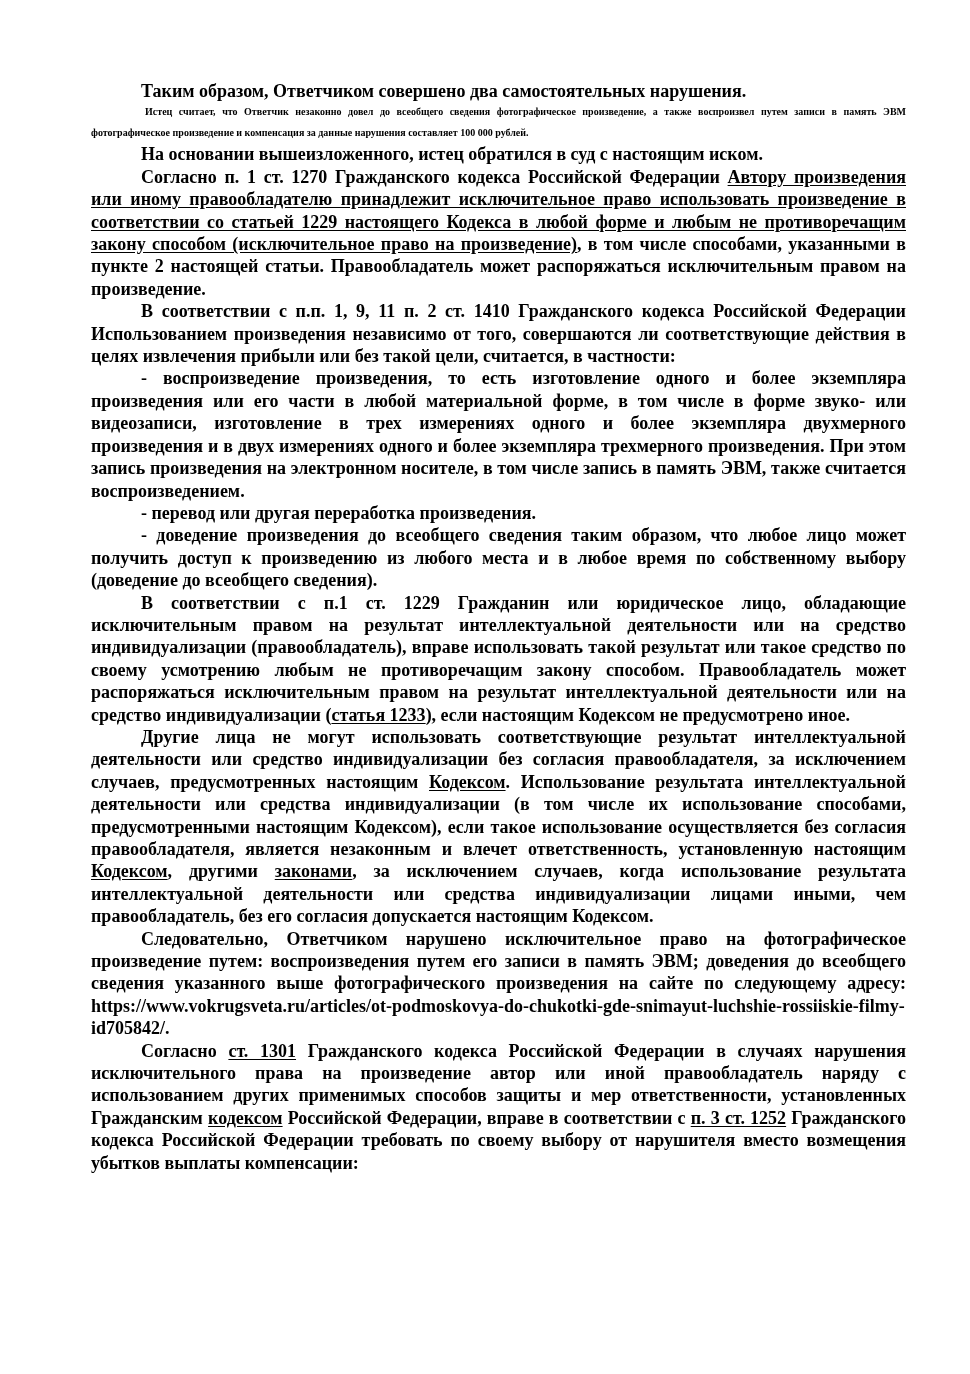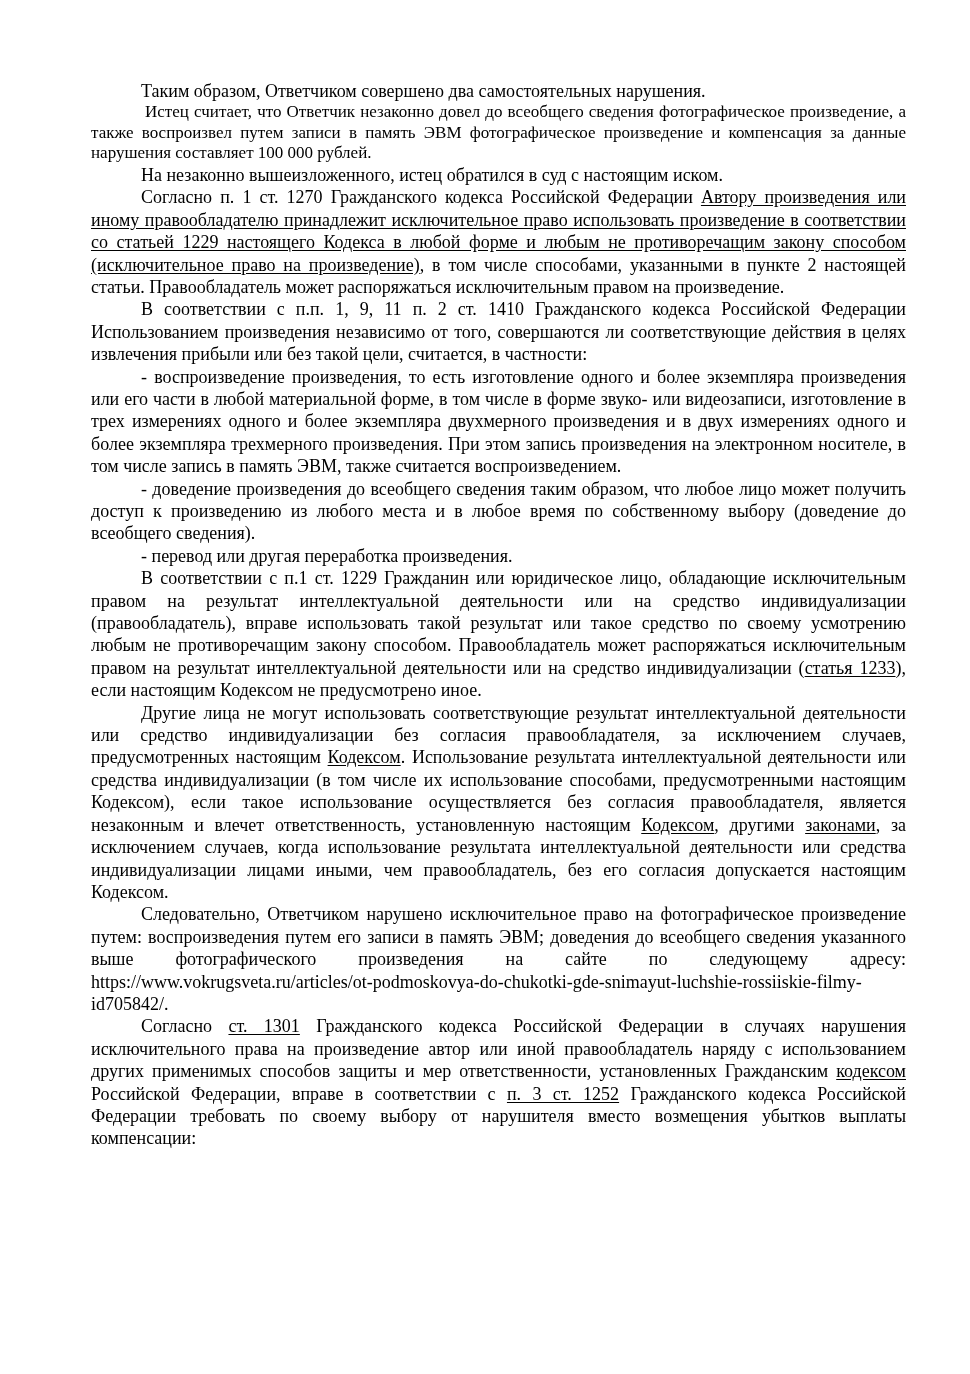--- a/index.html
+++ b/index.html
@@ -3,56 +3,57 @@
 <meta charset="utf-8">
 <style>
   html, body { margin: 0; padding: 0; background: #ffffff; }
   .page {
     position: relative;
     width: 970px;
     height: 1374px;
     background: #ffffff;
     color: #000000;
     overflow: hidden;
+    font-weight: bold;
   }
   .doc {
     box-sizing: border-box;
     padding: 80px 64px 0 91px;
     font-family: "Liberation Serif", "DejaVu Serif", serif;
     font-size: 18px;
     line-height: 22.4px;
     text-align: justify;
     overflow-wrap: break-word;
   }
   .doc p {
     margin: 0;
     padding: 0;
     text-indent: 50px;
   }
   .doc p.small {
-    font-size: 17px;
+    font-size: 10px;
     line-height: 20.5px;
     text-indent: 54px;
   }
   .doc span.u {
     text-decoration: underline;
     text-underline-offset: 2px;
   }
 </style>
 </head>
 <body>
 
 <div class="page">
   <div class="doc">
       <p><span>Таким образом, Ответчиком совершено два самостоятельных нарушения.</span></p>
       <p class="small"><span>Истец считает, что Ответчик незаконно довел до всеобщего сведения фотографическое произведение, а также воспроизвел путем записи в память ЭВМ фотографическое произведение и компенсация за данные нарушения составляет 100 000 рублей.</span></p>
-      <p><span>На незаконно вышеизложенного, истец обратился в суд с настоящим иском.</span></p>
+      <p><span>На основании вышеизложенного, истец обратился в суд с настоящим иском.</span></p>
       <p><span>Согласно п. 1 ст. 1270 Гражданского кодекса Российской Федерации </span><span class="u">Автору произведения или иному правообладателю принадлежит исключительное право использовать произведение в соответствии со статьей 1229 настоящего Кодекса в любой форме и любым не противоречащим закону способом (исключительное право на произведение)</span><span>, в том числе способами, указанными в пункте 2 настоящей статьи. Правообладатель может распоряжаться исключительным правом на произведение.</span></p>
       <p><span>В соответствии с п.п. 1, 9, 11 п. 2 ст. 1410 Гражданского кодекса Российской Федерации Использованием произведения независимо от того, совершаются ли соответствующие действия в целях извлечения прибыли или без такой цели, считается, в частности:</span></p>
       <p><span>- воспроизведение произведения, то есть изготовление одного и более экземпляра произведения или его части в любой материальной форме, в том числе в форме звуко- или видеозаписи, изготовление в трех измерениях одного и более экземпляра двухмерного произведения и в двух измерениях одного и более экземпляра трехмерного произведения. При этом запись произведения на электронном носителе, в том числе запись в память ЭВМ, также считается воспроизведением.</span></p>
+      <p><span>- перевод или другая переработка произведения.</span></p>
       <p><span>- доведение произведения до всеобщего сведения таким образом, что любое лицо может получить доступ к произведению из любого места и в любое время по собственному выбору (доведение до всеобщего сведения).</span></p>
-      <p><span>- перевод или другая переработка произведения.</span></p>
       <p><span>В соответствии с п.1 ст. 1229 Гражданин или юридическое лицо, обладающие исключительным правом на результат интеллектуальной деятельности или на средство индивидуализации (правообладатель), вправе использовать такой результат или такое средство по своему усмотрению любым не противоречащим закону способом. Правообладатель может распоряжаться исключительным правом на результат интеллектуальной деятельности или на средство индивидуализации (</span><span class="u">статья 1233</span><span>), если настоящим Кодексом не предусмотрено иное.</span></p>
       <p><span>Другие лица не могут использовать соответствующие результат интеллектуальной деятельности или средство индивидуализации без согласия правообладателя, за исключением случаев, предусмотренных настоящим </span><span class="u">Кодексом</span><span>. Использование результата интеллектуальной деятельности или средства индивидуализации (в том числе их использование способами, предусмотренными настоящим Кодексом), если такое использование осуществляется без согласия правообладателя, является незаконным и влечет ответственность, установленную настоящим </span><span class="u">Кодексом</span><span>, другими </span><span class="u">законами</span><span>, за исключением случаев, когда использование результата интеллектуальной деятельности или средства индивидуализации лицами иными, чем правообладатель, без его согласия допускается настоящим Кодексом.</span></p>
       <p><span>Следовательно, Ответчиком нарушено исключительное право на фотографическое произведение путем: воспроизведения путем его записи в память ЭВМ; доведения до всеобщего сведения указанного выше фотографического произведения на сайте по следующему адресу: https://www.vokrugsveta.ru/articles/ot-podmoskovya-do-chukotki-gde-snimayut-luchshie-rossiiskie-filmy-id705842/.</span></p>
       <p><span>Согласно </span><span class="u">ст. 1301</span><span> Гражданского кодекса Российской Федерации в случаях нарушения исключительного права на произведение автор или иной правообладатель наряду с использованием других применимых способов защиты и мер ответственности, установленных Гражданским </span><span class="u">кодексом</span><span> Российской Федерации, вправе в соответствии с </span><span class="u">п. 3 ст. 1252</span><span> Гражданского кодекса Российской Федерации требовать по своему выбору от нарушителя вместо возмещения убытков выплаты компенсации:</span></p>
     </div>
 </div>
 
 </body></html>

